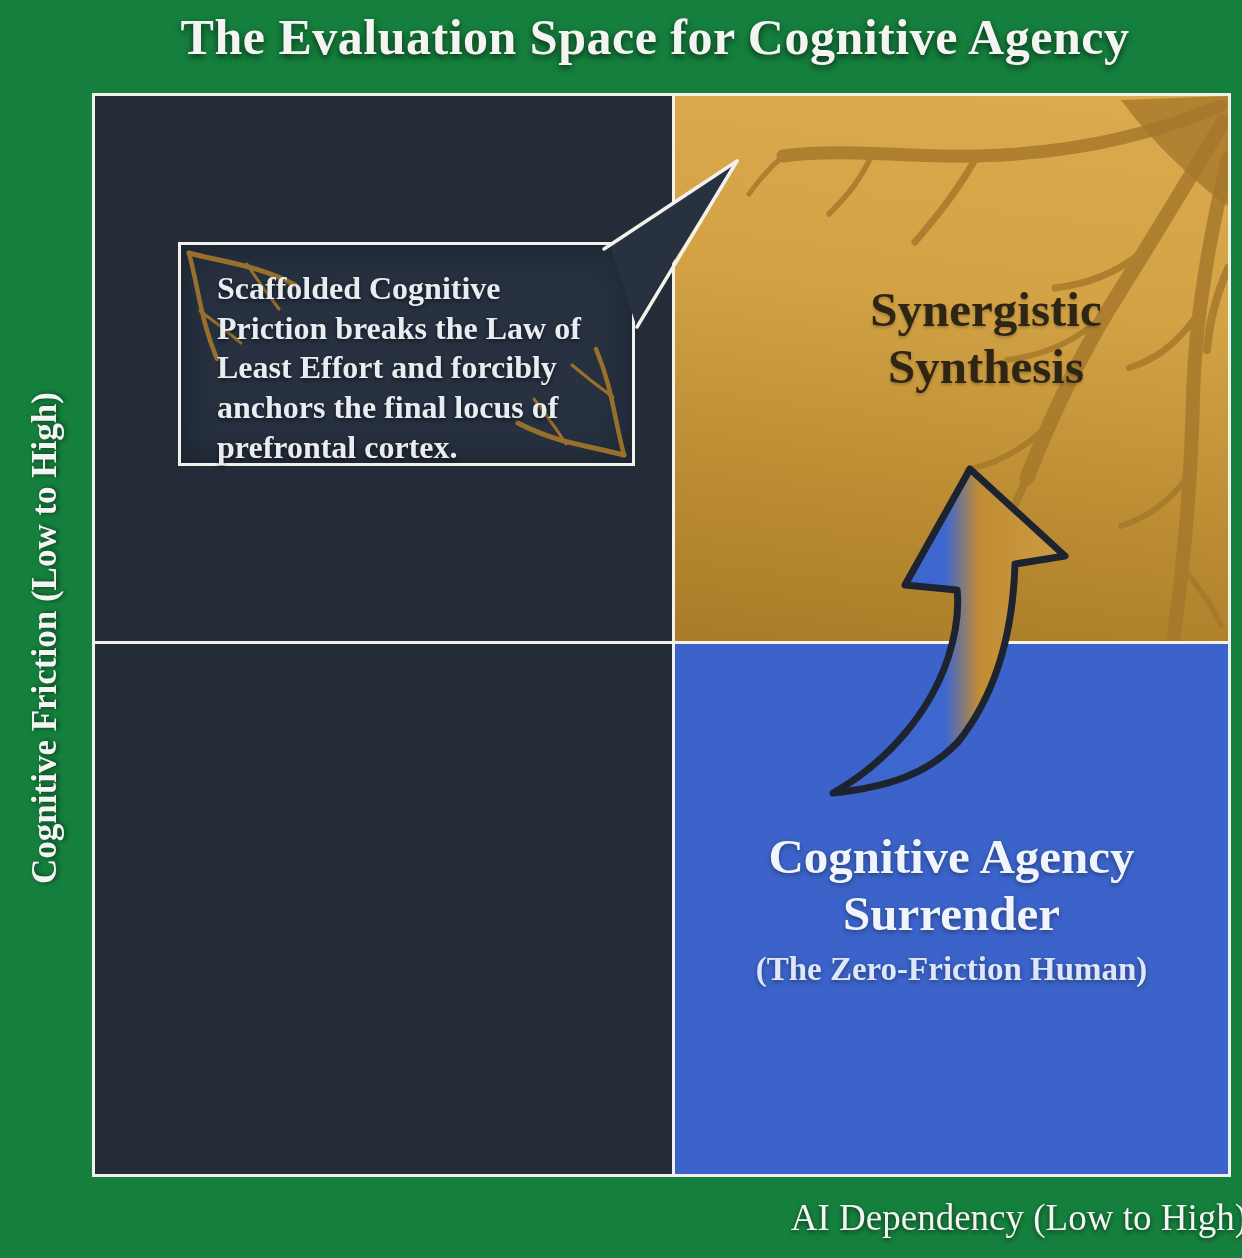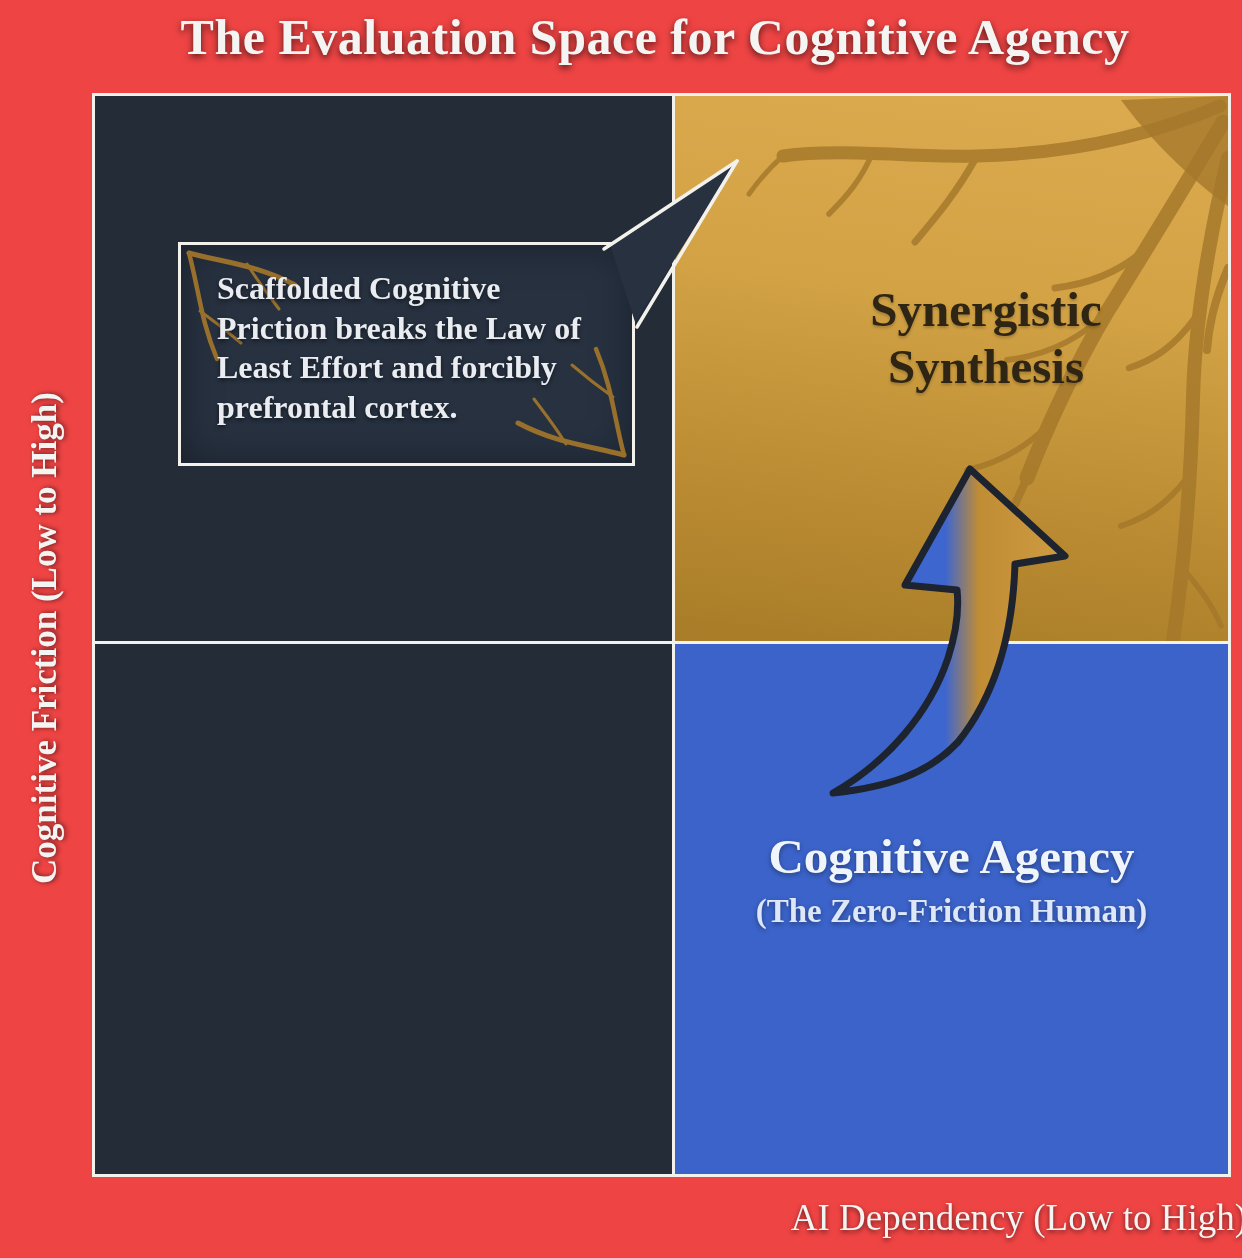--- a/index.html
+++ b/index.html
@@ -47,21 +47,21 @@
   .x-axis{left:108px;top:1196px;width:1139px;text-align:right;font-size:37px;font-weight:400;
     text-shadow:0 2px 5px rgba(0,0,0,.6);z-index:6;}
   .y-axis{left:45px;top:638px;transform:translate(-50%,-50%) rotate(-90deg);white-space:nowrap;
     font-size:35px;font-weight:600;text-shadow:0 2px 5px rgba(0,0,0,.6);z-index:6;}
   
   .overlay{left:0;top:0;z-index:5;pointer-events:none;}
 </style>
 </head>
 <body>
 
-<div class="page" style="background: #ef4444;">
+<div class="page" style="background: #15803d;">
 
   <div class="abs title" style="color: rgb(244, 244, 242);">The Evaluation Space for Cognitive Agency</div>
 
   <div class="abs quad q-tl" style="background: rgb(36, 44, 55);"></div>
   <div class="abs quad q-bl" style="background: rgb(36, 44, 55);"></div>
 
   <div class="abs quad q-tr" style="background-image: linear-gradient(187deg, rgb(220, 171, 79) 0%, rgb(210, 162, 69) 38%, rgb(185, 138, 49) 75%, rgb(168, 124, 40) 100%);">
     
     <svg width="553" height="545" viewBox="0 0 553 545">
       <path d="M553 0 L553 110 C516 84 472 40 446 4 Z" opacity="0.8" fill="#a5782b"></path>
@@ -104,20 +104,21 @@
         <path d="M6 6 C44 16 74 18 112 38" stroke-width="5"></path>
         <path d="M6 6 C16 44 18 74 34 112" stroke-width="4.5"></path>
         <path d="M64 17 C76 36 84 46 96 62" stroke-width="3"></path>
         <path d="M17 64 C34 76 44 84 58 96" stroke-width="3"></path>
       </g>
     </svg>
     <div class="callout-text" style="color: rgb(233, 236, 240);">
       <div>Scaffolded Cognitive</div>
       <div>Priction breaks the Law of</div>
       <div>Least Effort and forcibly</div>
+      <div>anchors the final locus of</div>
       <div>prefrontal cortex.</div>
     </div>
   </div>
 
   <svg class="abs overlay" width="1242" height="1258" viewBox="0 0 1242 1258">
     <defs>
       <linearGradient id="arrowGrad" gradientUnits="userSpaceOnUse" x1="830" y1="630" x2="1070" y2="630">
         <stop offset="0" stop-color="#3e66cf"></stop>
         <stop offset="0.48" stop-color="#3e66cf"></stop>
         <stop offset="0.62" stop-color="#c08c34"></stop>
@@ -140,19 +141,20 @@
              C928 774 888 787 833 793 Z" fill="url(#arrowGrad)" stroke-width="7" stroke-linejoin="round" stroke="#1d2430"></path>
   </svg>
 
   <div class="abs q-label label-gold" style="color: rgb(46, 37, 21);">
     <div class="q-head">Synergistic</div>
     <div class="q-head">Synthesis</div>
   </div>
 
   <div class="abs q-label label-blue" style="color: rgb(240, 244, 251); margin-top: 8px;">
     <div class="q-head">Cognitive Agency</div>
+    <div class="q-head">Surrender</div>
     <div class="q-sub" style="color: rgb(221, 231, 248);">(The Zero-Friction Human)</div>
   </div>
 
   <div class="abs x-axis" style="color: rgb(244, 244, 242);">AI Dependency (Low to High)</div>
   <div class="abs y-axis" style="color: rgb(244, 244, 242);">Cognitive Friction (Low to High)</div>
 
 </div>
 
 </body></html>

